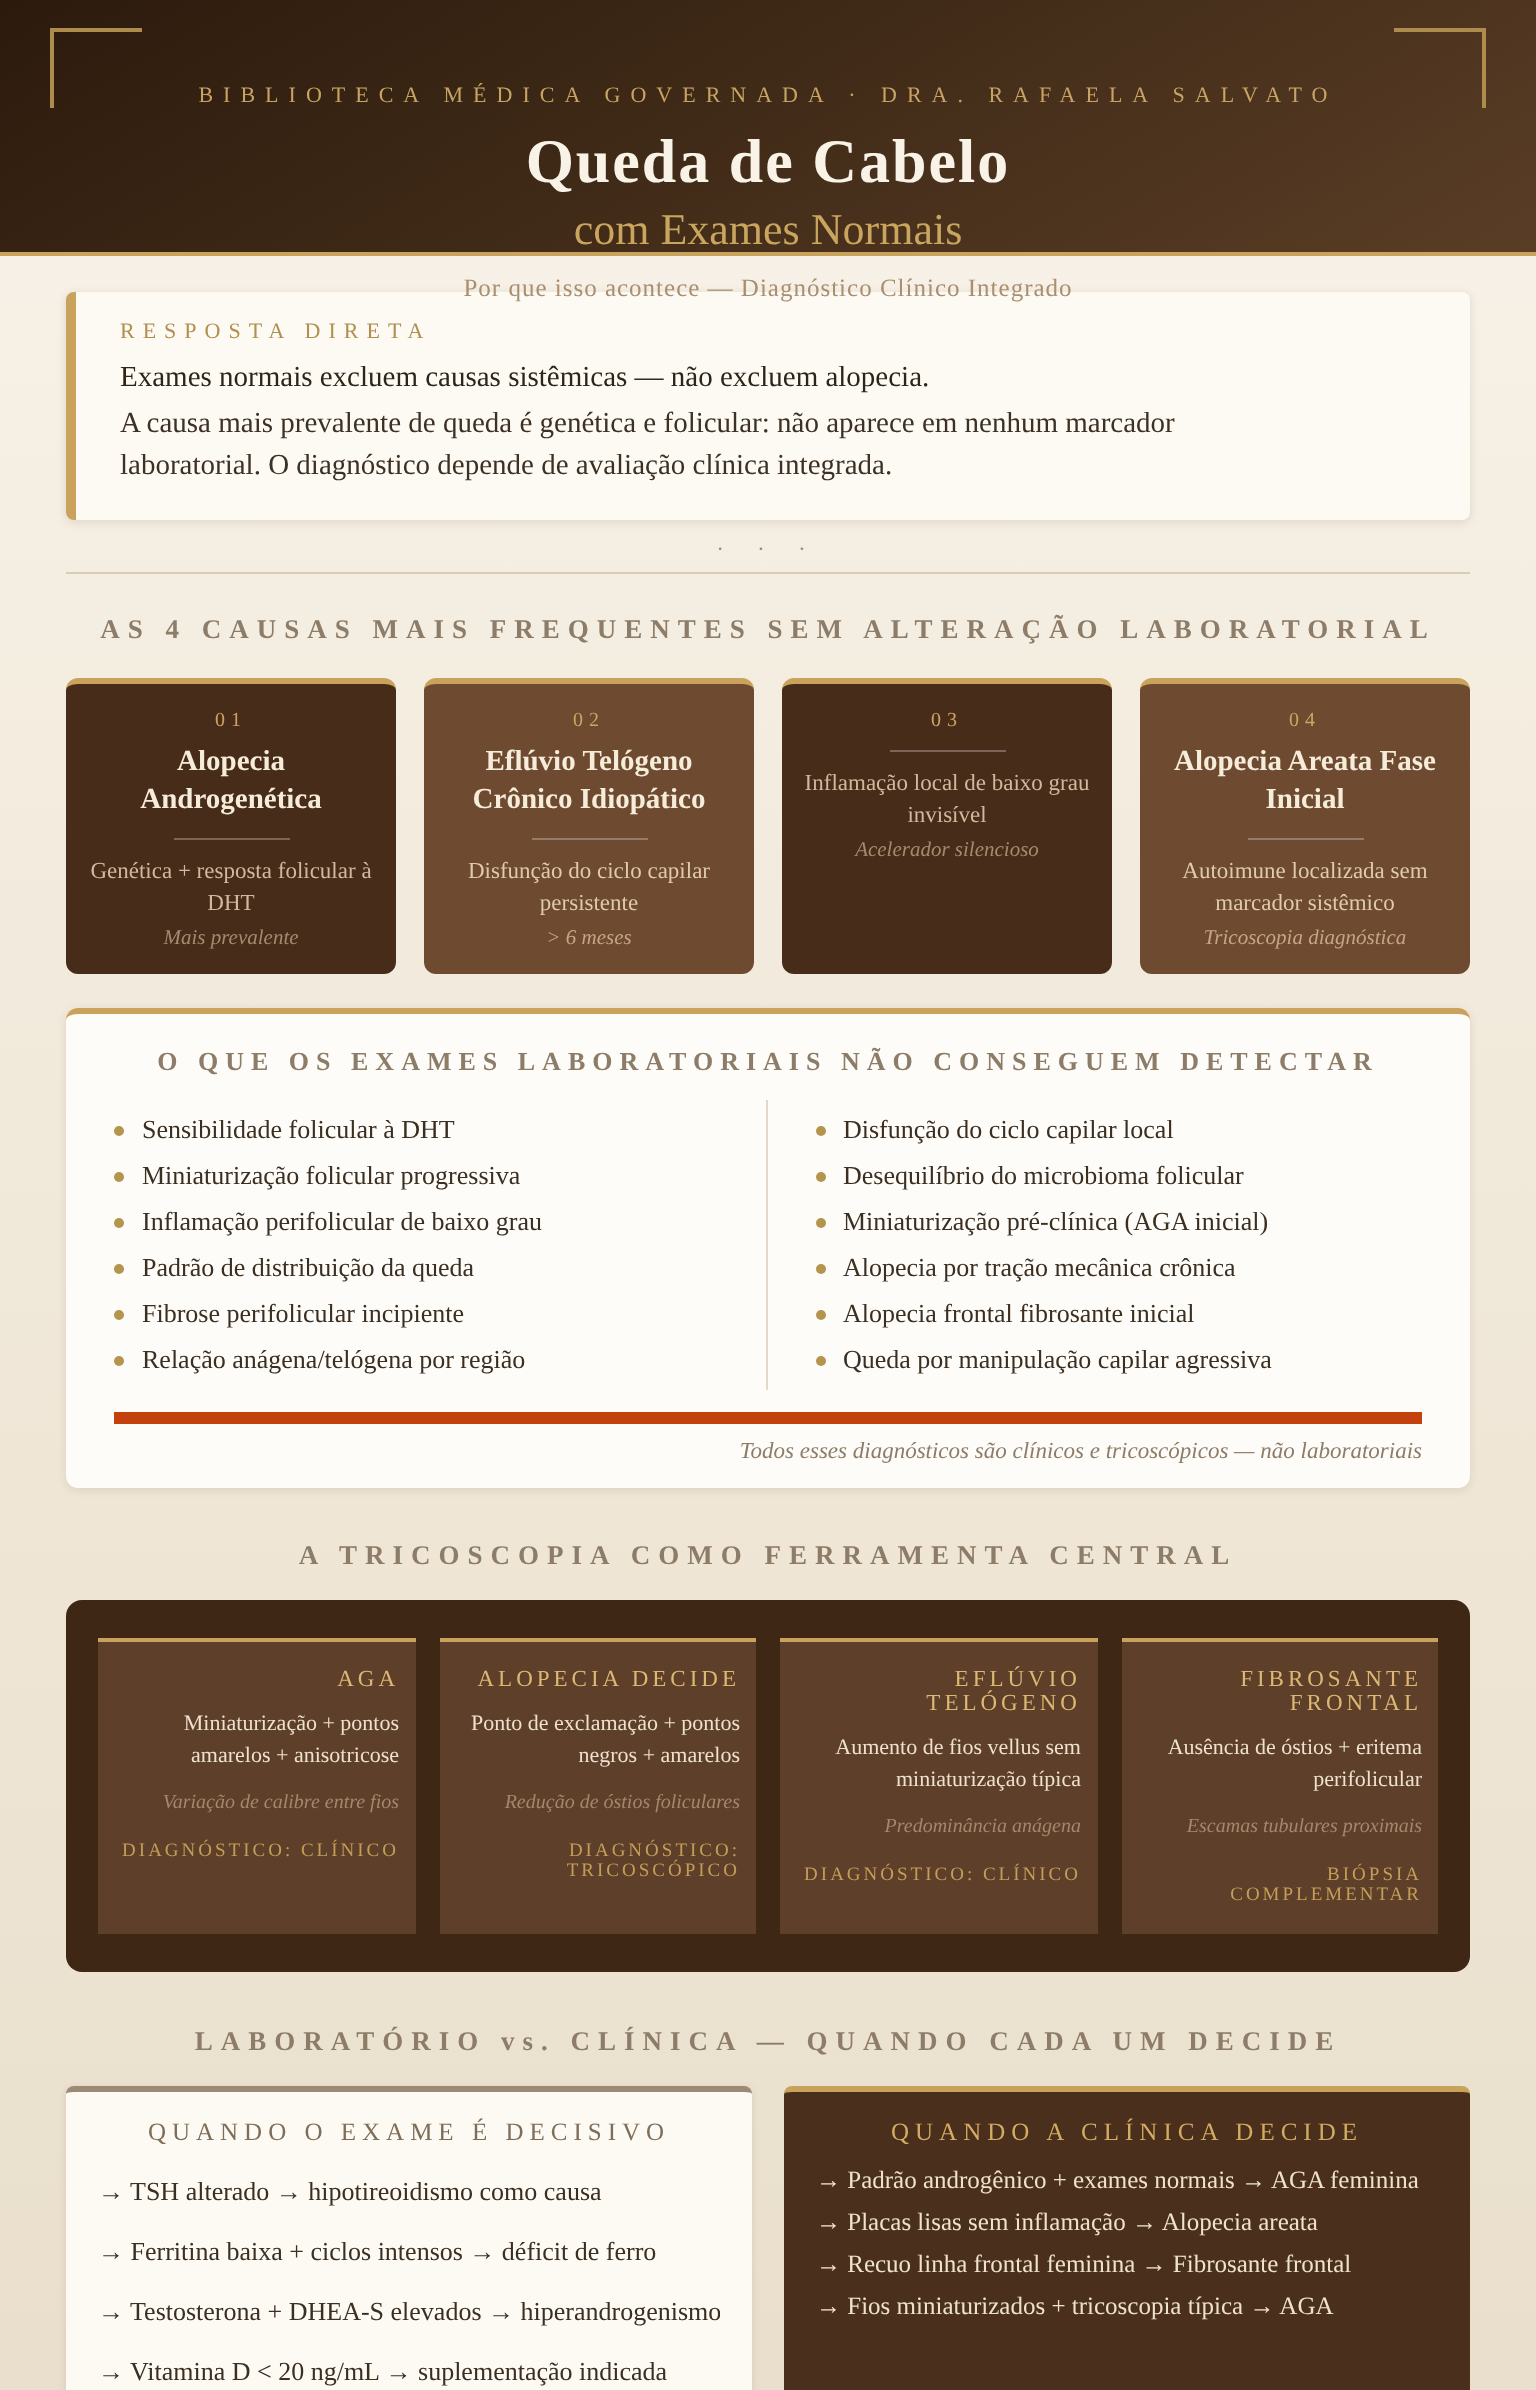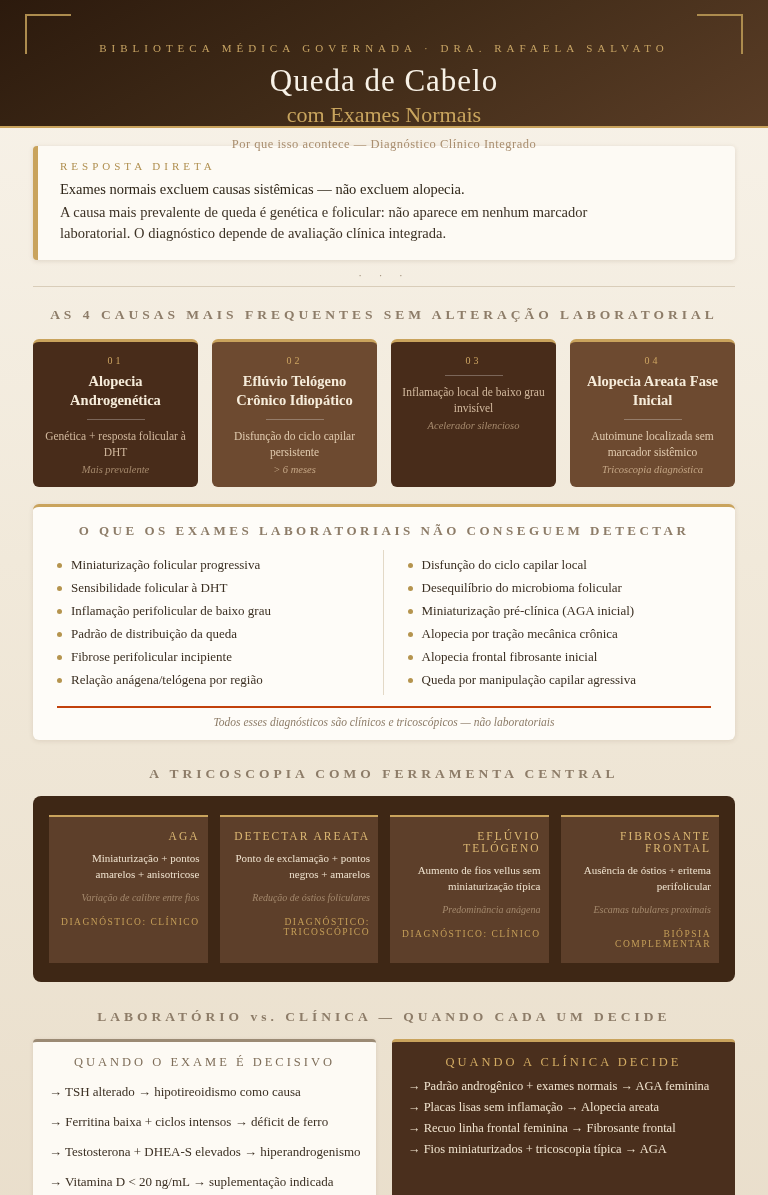--- a/index.html
+++ b/index.html
@@ -7,21 +7,21 @@
   .page { width:768px; min-height:1195px; background:linear-gradient(180deg,#f8f3ea 0%,#f1e9da 45%,#e9decb 100%); overflow:hidden; }
 
   
   .header { position:relative; height:128px; text-align:center;
     background:linear-gradient(150deg,#2c1a0d 0%,#3f2a17 45%,#5a3d26 100%);
     border-bottom:2px solid #c9a35c; }
   .bracket { position:absolute; width:46px; height:40px; }
   .bracket.tl { top:14px; left:25px; border-top:2px solid #ad8c4e; border-left:2px solid #ad8c4e; }
   .bracket.tr { top:14px; right:25px; border-top:2px solid #ad8c4e; border-right:2px solid #ad8c4e; }
   .eyebrow { padding-top:42px; color:#c7a464; font-size:11px; letter-spacing:5px; }
-  .h-title { margin-top:9px; color:#f8f2e7; font-size:31px; font-weight:normal; letter-spacing:1px; }
+  .h-title { margin-top:9px; color:#f8f2e7; font-size:31px; font-weight:bold; letter-spacing:1px; }
   .h-sub { margin-top:3px; color:#c9a55e; font-size:22px; }
   .h-tag { margin-top:9px; color:#a98e6f; font-size:12.5px; letter-spacing:.5px; }
 
   
   .answer-card { margin:18px 33px 0; background:#fdfaf4; border-left:5px solid #c9a35c;
     border-radius:4px; box-shadow:0 1px 5px rgba(90,60,30,.14); padding:14px 22px 16px; }
   .answer-label { color:#b08f4f; font-size:11px; letter-spacing:4px; margin-bottom:9px; }
   .answer-strong { color:#2e2518; font-size:14.5px; margin-bottom:4px; }
   .answer-text { color:#3c3124; font-size:14.5px; line-height:1.45; max-width:545px; }
   .dots { text-align:center; color:#9b8a74; font-size:11px; letter-spacing:7px; margin-top:9px; }
@@ -45,21 +45,21 @@
   
   .detect-card { margin:17px 33px 0; background:#fefcf8; border-top:3px solid #c9a35c; border-radius:6px;
     box-shadow:0 1px 5px rgba(90,60,30,.12); padding:16px 24px 8px; }
   .detect-head { text-align:center; color:#8d7c68; font-size:13px; letter-spacing:3.5px; margin-bottom:11px; }
   .detect-cols { display:flex; }
   .detect-col { flex:1; list-style:none; }
   .detect-col.left { padding-right:22px; border-right:1px solid #e3d9c7; }
   .detect-col.right { padding-left:24px; }
   .detect-col li { display:flex; gap:9px; margin:7px 0; font-size:13px; color:#3b2f22; }
   .dot { flex:0 0 auto; width:5px; height:5px; border-radius:50%; background:#b5944e; margin-top:6px; }
-  .detect-foot { border-top:2px solid #c2410c; margin-top:11px; padding:8px 0 4px; text-align:center;
+  .detect-foot { border-top:6px solid #c2410c; margin-top:11px; padding:8px 0 4px; text-align:right;
     font-style:italic; color:#8d7c68; font-size:11.5px; }
 
   
   .trico-sec { margin-top:26px; }
   .trico-panel { margin:14px 33px 0; background:#3e2715; border-radius:8px; padding:19px 16px; display:flex; gap:12px; }
   .trico-card { flex:1; background:#5d3f2a; border-top:2px solid #c9a35c; padding:13px 8px 14px; text-align:right; }
   .trico-title { color:#dcb873; font-size:11.5px; letter-spacing:2px; margin-bottom:9px; }
   .trico-body { color:#eee1cd; font-size:11px; line-height:1.45; }
   .trico-note { color:#a3886c; font-style:italic; font-size:10px; margin-top:9px; }
   .trico-tag { color:#c49e58; font-size:9.5px; letter-spacing:1.5px; margin-top:14px; }
@@ -130,25 +130,25 @@
       </div>
     </div>
   </section>
 
   <section class="detect-card">
     <h2 class="detect-head">O QUE OS EXAMES LABORATORIAIS NÃO CONSEGUEM DETECTAR</h2>
     <div class="detect-cols">
       <ul class="detect-col left">
         <li>
             <span class="dot"></span>
+            <span>Sensibilidade folicular à DHT</span>
+          </li>
+        <li>
+            <span class="dot"></span>
             <span>Miniaturização folicular progressiva</span>
-          </li>
-        <li>
-            <span class="dot"></span>
-            <span>Sensibilidade folicular à DHT</span>
           </li>
         <li>
             <span class="dot"></span>
             <span>Inflamação perifolicular de baixo grau</span>
           </li>
         <li>
             <span class="dot"></span>
             <span>Padrão de distribuição da queda</span>
           </li>
         <li>
@@ -193,21 +193,21 @@
   <section class="trico-sec">
     <h2 class="sec-head">A TRICOSCOPIA COMO FERRAMENTA CENTRAL</h2>
     <div class="trico-panel">
       <div class="trico-card">
         <div class="trico-title">AGA</div>
         <div class="trico-body">Miniaturização + pontos amarelos + anisotricose</div>
         <div class="trico-note">Variação de calibre entre fios</div>
         <div class="trico-tag">DIAGNÓSTICO: CLÍNICO</div>
       </div>
       <div class="trico-card">
-        <div class="trico-title">DETECTAR AREATA</div>
+        <div class="trico-title">ALOPECIA DECIDE</div>
         <div class="trico-body">Ponto de exclamação + pontos negros + amarelos</div>
         <div class="trico-note">Redução de óstios foliculares</div>
         <div class="trico-tag">DIAGNÓSTICO: TRICOSCÓPICO</div>
       </div>
       <div class="trico-card">
         <div class="trico-title">EFLÚVIO TELÓGENO</div>
         <div class="trico-body">Aumento de fios vellus sem miniaturização típica</div>
         <div class="trico-note">Predominância anágena</div>
         <div class="trico-tag">DIAGNÓSTICO: CLÍNICO</div>
       </div>

